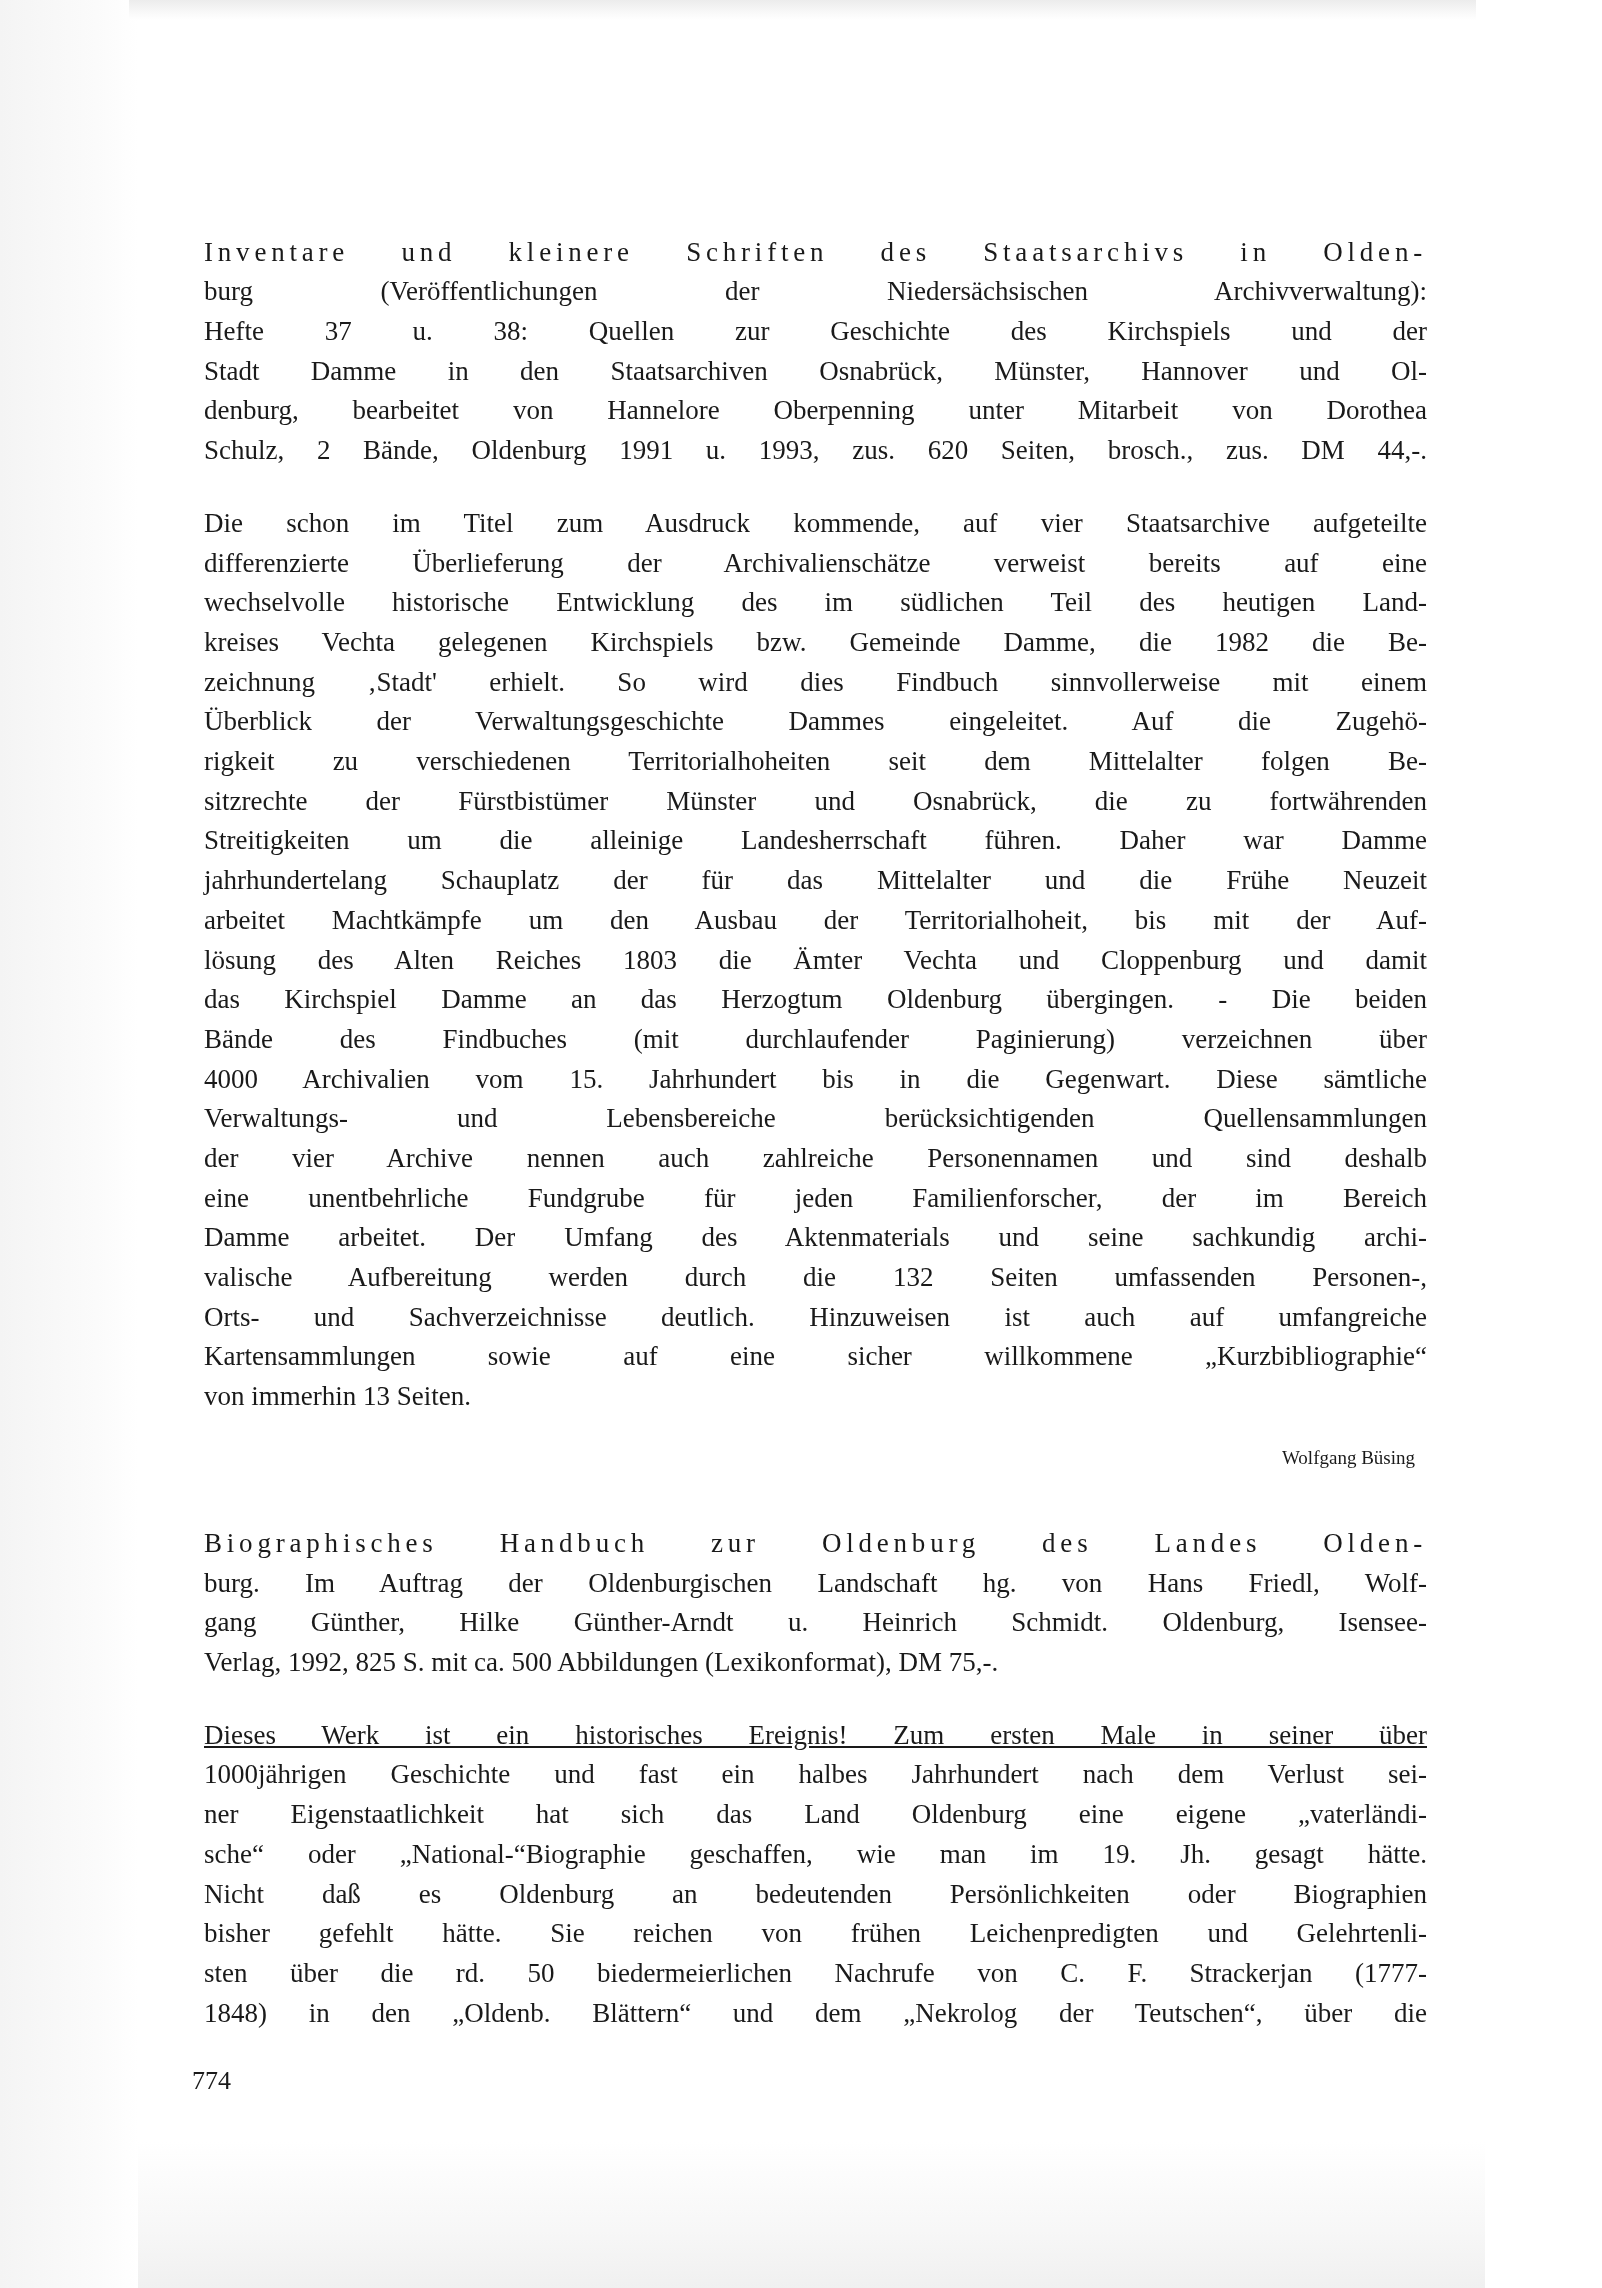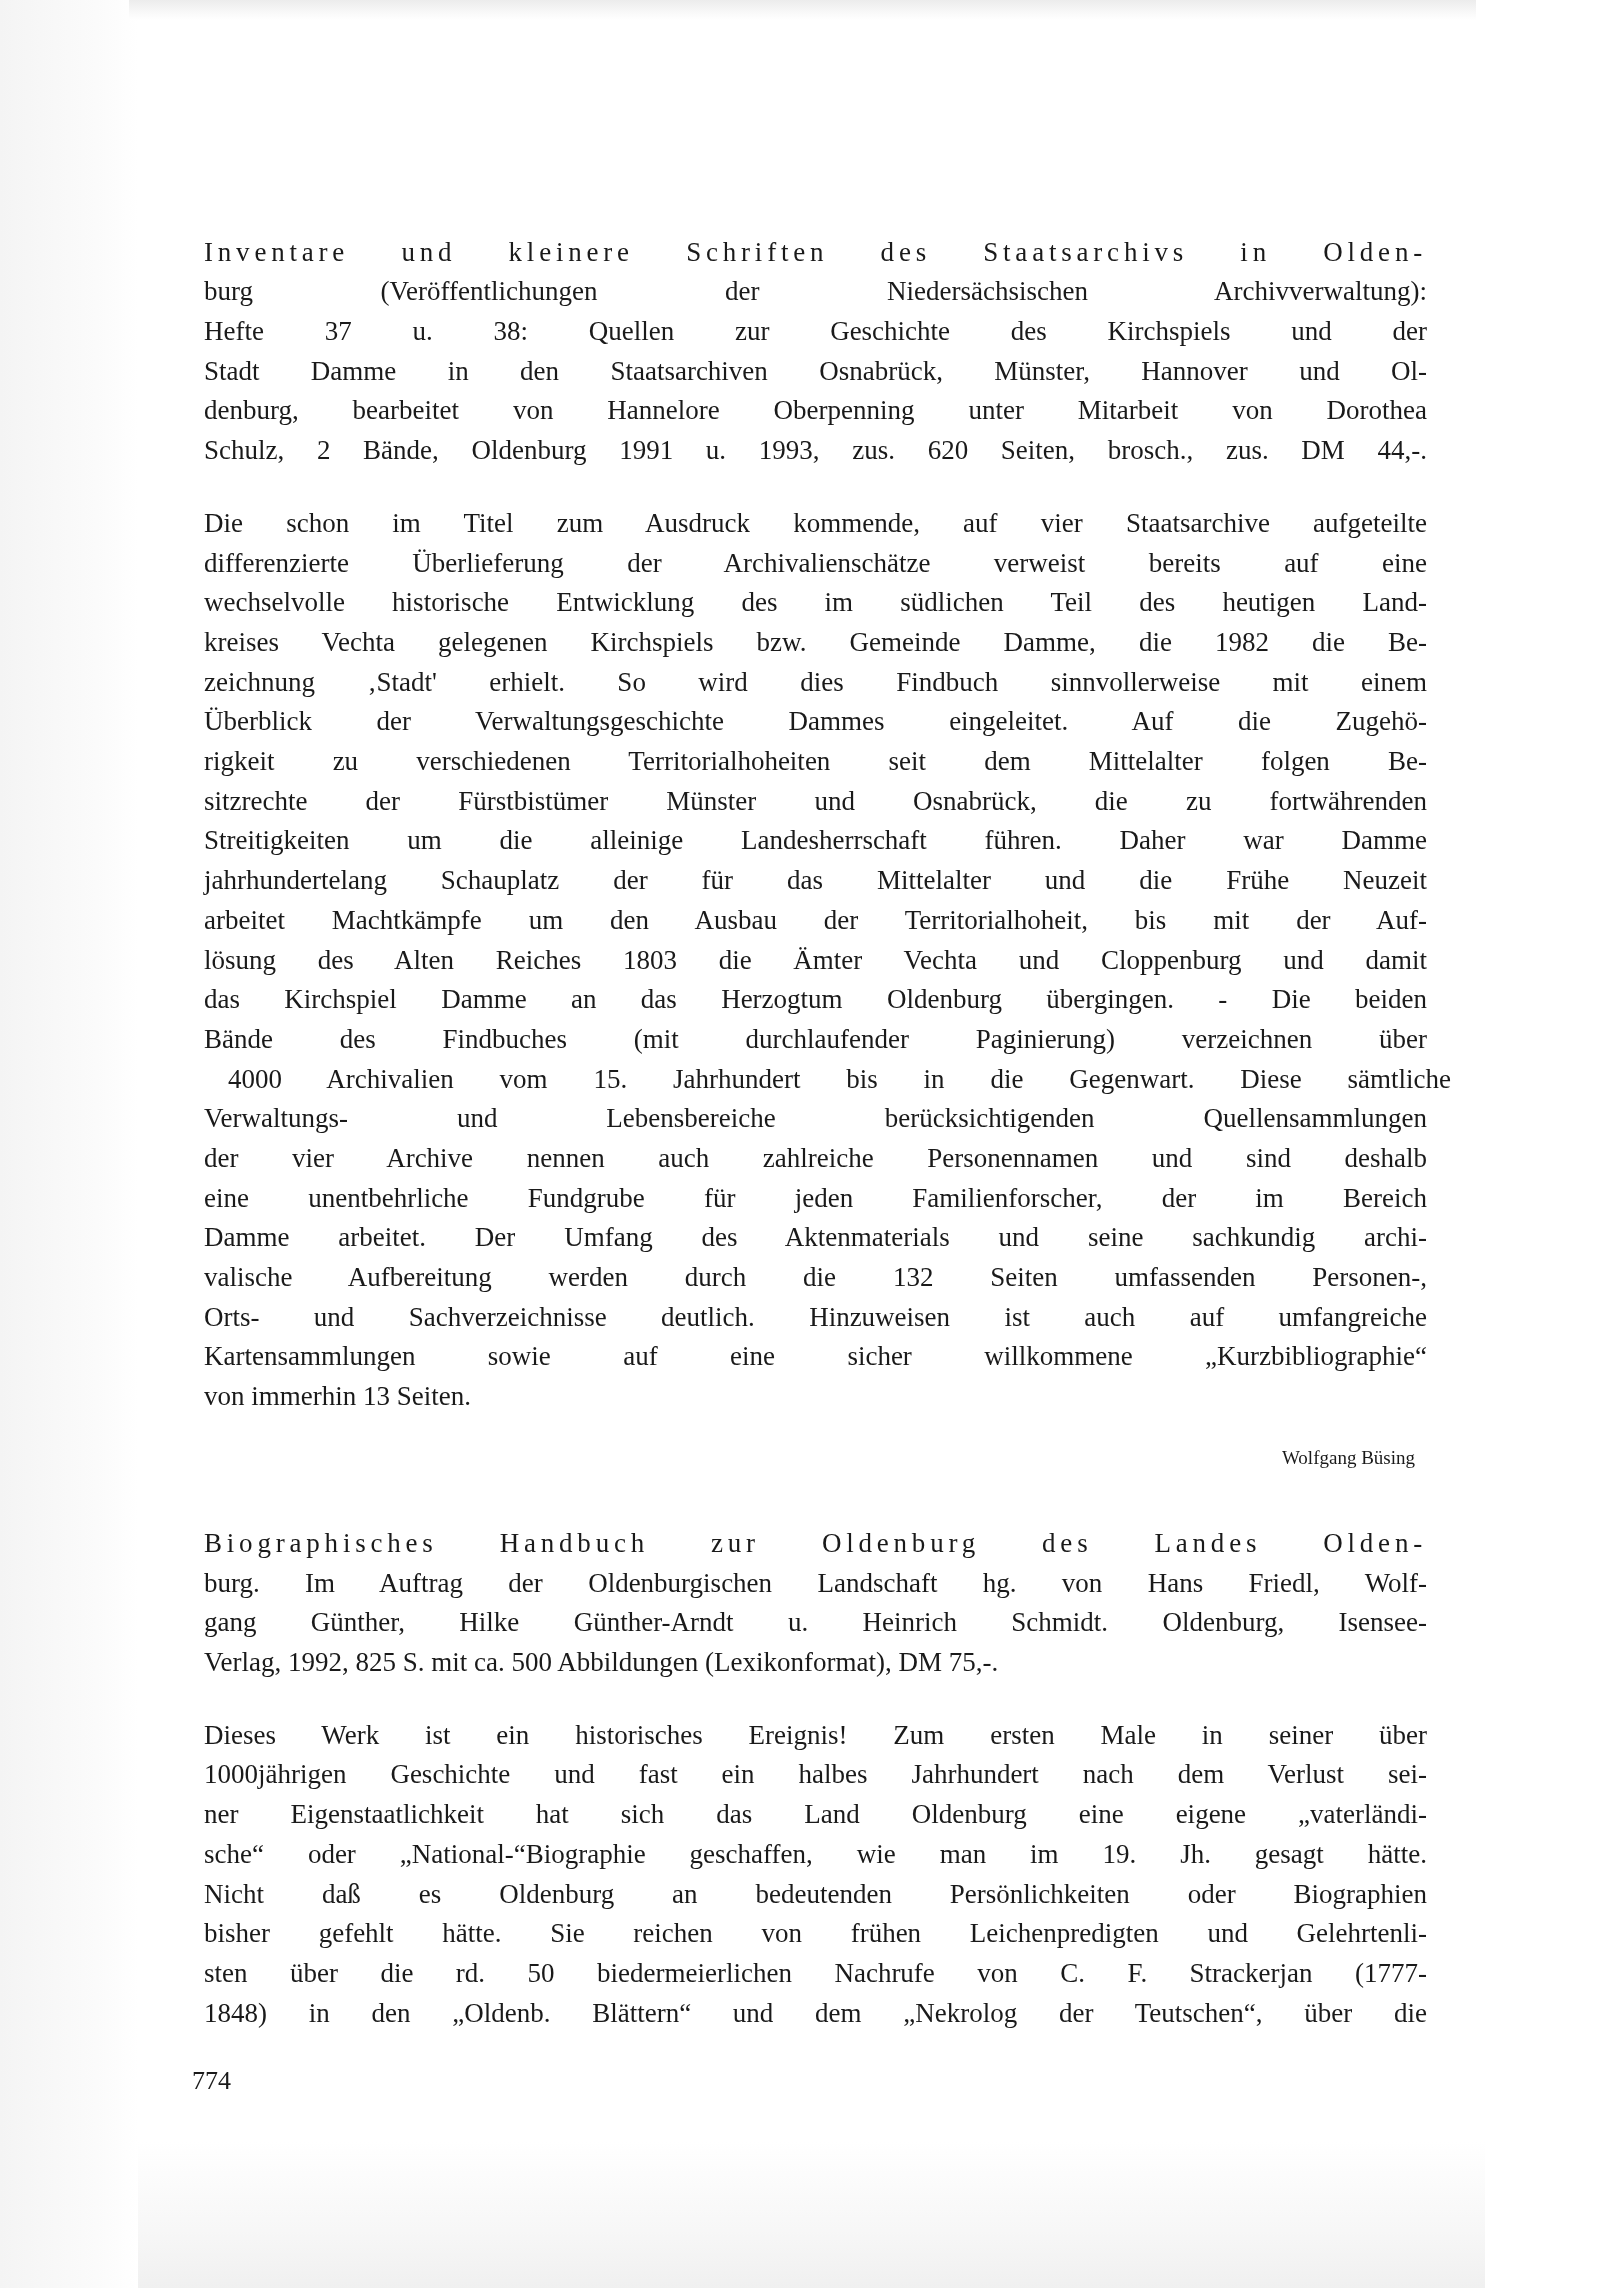--- a/index.html
+++ b/index.html
@@ -73,21 +73,21 @@
       <div class="line" style="top: 662px; white-space: nowrap;">zeichnung ‚Stadt' erhielt. So wird dies Findbuch sinnvollerweise mit einem</div>
       <div class="line" style="top: 701px; white-space: nowrap;">Überblick der Verwaltungsgeschichte Dammes eingeleitet. Auf die Zugehö-</div>
       <div class="line" style="top: 741px; white-space: nowrap;">rigkeit zu verschiedenen Territorialhoheiten seit dem Mittelalter folgen Be-</div>
       <div class="line" style="top: 781px; white-space: nowrap;">sitzrechte der Fürstbistümer Münster und Osnabrück, die zu fortwährenden</div>
       <div class="line" style="top: 820px; white-space: nowrap;">Streitigkeiten um die alleinige Landesherrschaft führen. Daher war Damme</div>
       <div class="line" style="top: 860px; white-space: nowrap;">jahrhundertelang Schauplatz der für das Mittelalter und die Frühe Neuzeit</div>
       <div class="line" style="top: 900px; white-space: nowrap;">arbeitet Machtkämpfe um den Ausbau der Territorialhoheit, bis mit der Auf-</div>
       <div class="line" style="top: 940px; white-space: nowrap;">lösung des Alten Reiches 1803 die Ämter Vechta und Cloppenburg und damit</div>
       <div class="line" style="top: 979px; white-space: nowrap;">das Kirchspiel Damme an das Herzogtum Oldenburg übergingen. - Die beiden</div>
       <div class="line" style="top: 1019px; white-space: nowrap;">Bände des Findbuches (mit durchlaufender Paginierung) verzeichnen über</div>
-      <div class="line" style="top: 1059px; white-space: nowrap; margin-left: 24px;">4000 Archivalien vom 15. Jahrhundert bis in die Gegenwart. Diese sämtliche</div>
+      <div class="line" style="top: 1059px; white-space: nowrap;">4000 Archivalien vom 15. Jahrhundert bis in die Gegenwart. Diese sämtliche</div>
       <div class="line" style="top: 1098px; white-space: nowrap;">Verwaltungs- und Lebensbereiche berücksichtigenden Quellensammlungen</div>
       <div class="line" style="top: 1138px; white-space: nowrap;">der vier Archive nennen auch zahlreiche Personennamen und sind deshalb</div>
       <div class="line" style="top: 1178px; white-space: nowrap;">eine unentbehrliche Fundgrube für jeden Familienforscher, der im Bereich</div>
       <div class="line" style="top: 1217px; white-space: nowrap;">Damme arbeitet. Der Umfang des Aktenmaterials und seine sachkundig archi-</div>
       <div class="line" style="top: 1257px; white-space: nowrap;">valische Aufbereitung werden durch die 132 Seiten umfassenden Personen-,</div>
       <div class="line" style="top: 1297px; white-space: nowrap;">Orts- und Sachverzeichnisse deutlich. Hinzuweisen ist auch auf umfangreiche</div>
       <div class="line" style="top: 1336px; white-space: nowrap;">Kartensammlungen sowie auf eine sicher willkommene „Kurzbibliographie“</div>
       <div class="line last" style="top: 1376px; white-space: nowrap;">von immerhin 13 Seiten.</div>
     </div>
 
@@ -96,21 +96,21 @@
 
   <div class="block">
     <div class="block">
       <div class="line spaced" style="top: 1523px; white-space: nowrap;">Biographisches Handbuch zur Oldenburg des Landes Olden-</div>
       <div class="line" style="top: 1563px; white-space: nowrap;">burg. Im Auftrag der Oldenburgischen Landschaft hg. von Hans Friedl, Wolf-</div>
       <div class="line" style="top: 1602px; white-space: nowrap;">gang Günther, Hilke Günther-Arndt u. Heinrich Schmidt. Oldenburg, Isensee-</div>
       <div class="line last" style="top: 1642px; white-space: nowrap;">Verlag, 1992, 825 S. mit ca. 500 Abbildungen (Lexikonformat), DM 75,-.</div>
     </div>
 
     <div class="block">
-      <div class="line" style="top: 1715px; white-space: nowrap;">Dieses Werk ist ein historisches Ereignis! Zum ersten Male in seiner über</div>
+      <div class="line" style="top: 1715px; white-space: nowrap; text-decoration: underline;">Dieses Werk ist ein historisches Ereignis! Zum ersten Male in seiner über</div>
       <div class="line" style="top: 1754px; white-space: nowrap;">1000jährigen Geschichte und fast ein halbes Jahrhundert nach dem Verlust sei-</div>
       <div class="line" style="top: 1794px; white-space: nowrap;">ner Eigenstaatlichkeit hat sich das Land Oldenburg eine eigene „vaterländi-</div>
       <div class="line" style="top: 1834px; white-space: nowrap;">sche“ oder „National-“Biographie geschaffen, wie man im 19. Jh. gesagt hätte.</div>
       <div class="line" style="top: 1874px; white-space: nowrap;">Nicht daß es Oldenburg an bedeutenden Persönlichkeiten oder Biographien</div>
       <div class="line" style="top: 1913px; white-space: nowrap;">bisher gefehlt hätte. Sie reichen von frühen Leichenpredigten und Gelehrtenli-</div>
       <div class="line" style="top: 1953px; white-space: nowrap;">sten über die rd. 50 biedermeierlichen Nachrufe von C. F. Strackerjan (1777-</div>
       <div class="line" style="top: 1993px; white-space: nowrap;">1848) in den „Oldenb. Blättern“ und dem „Nekrolog der Teutschen“, über die</div>
     </div>
   </div>
 

